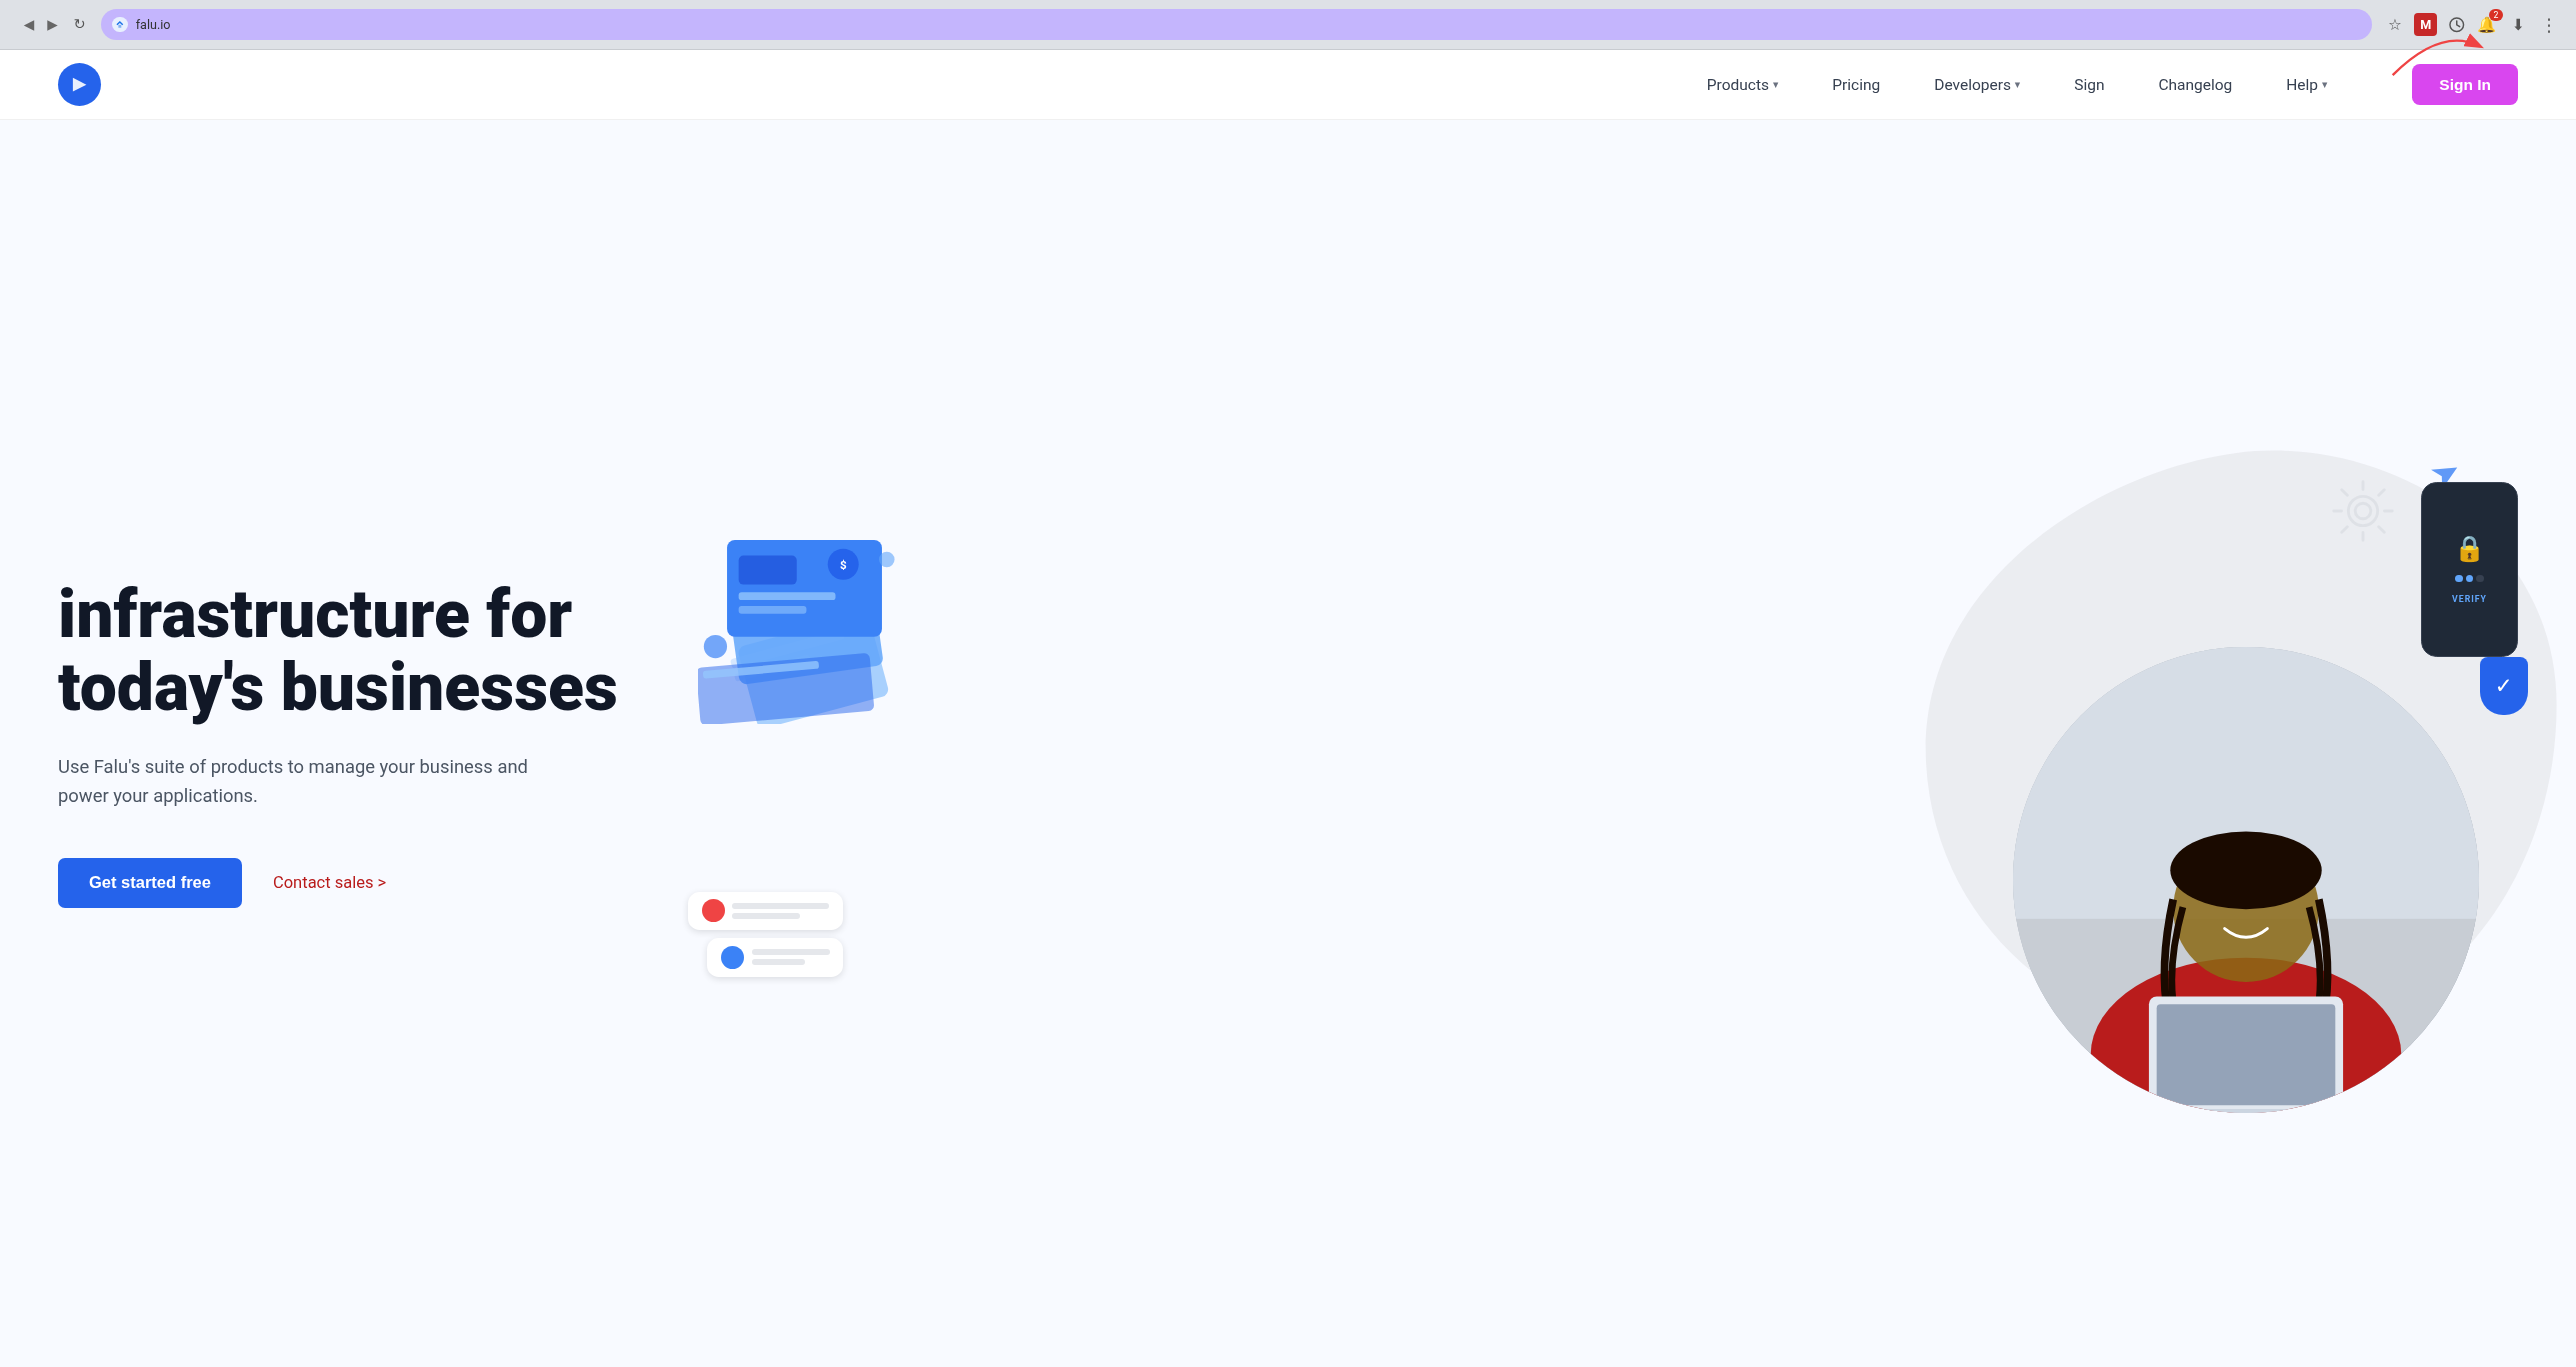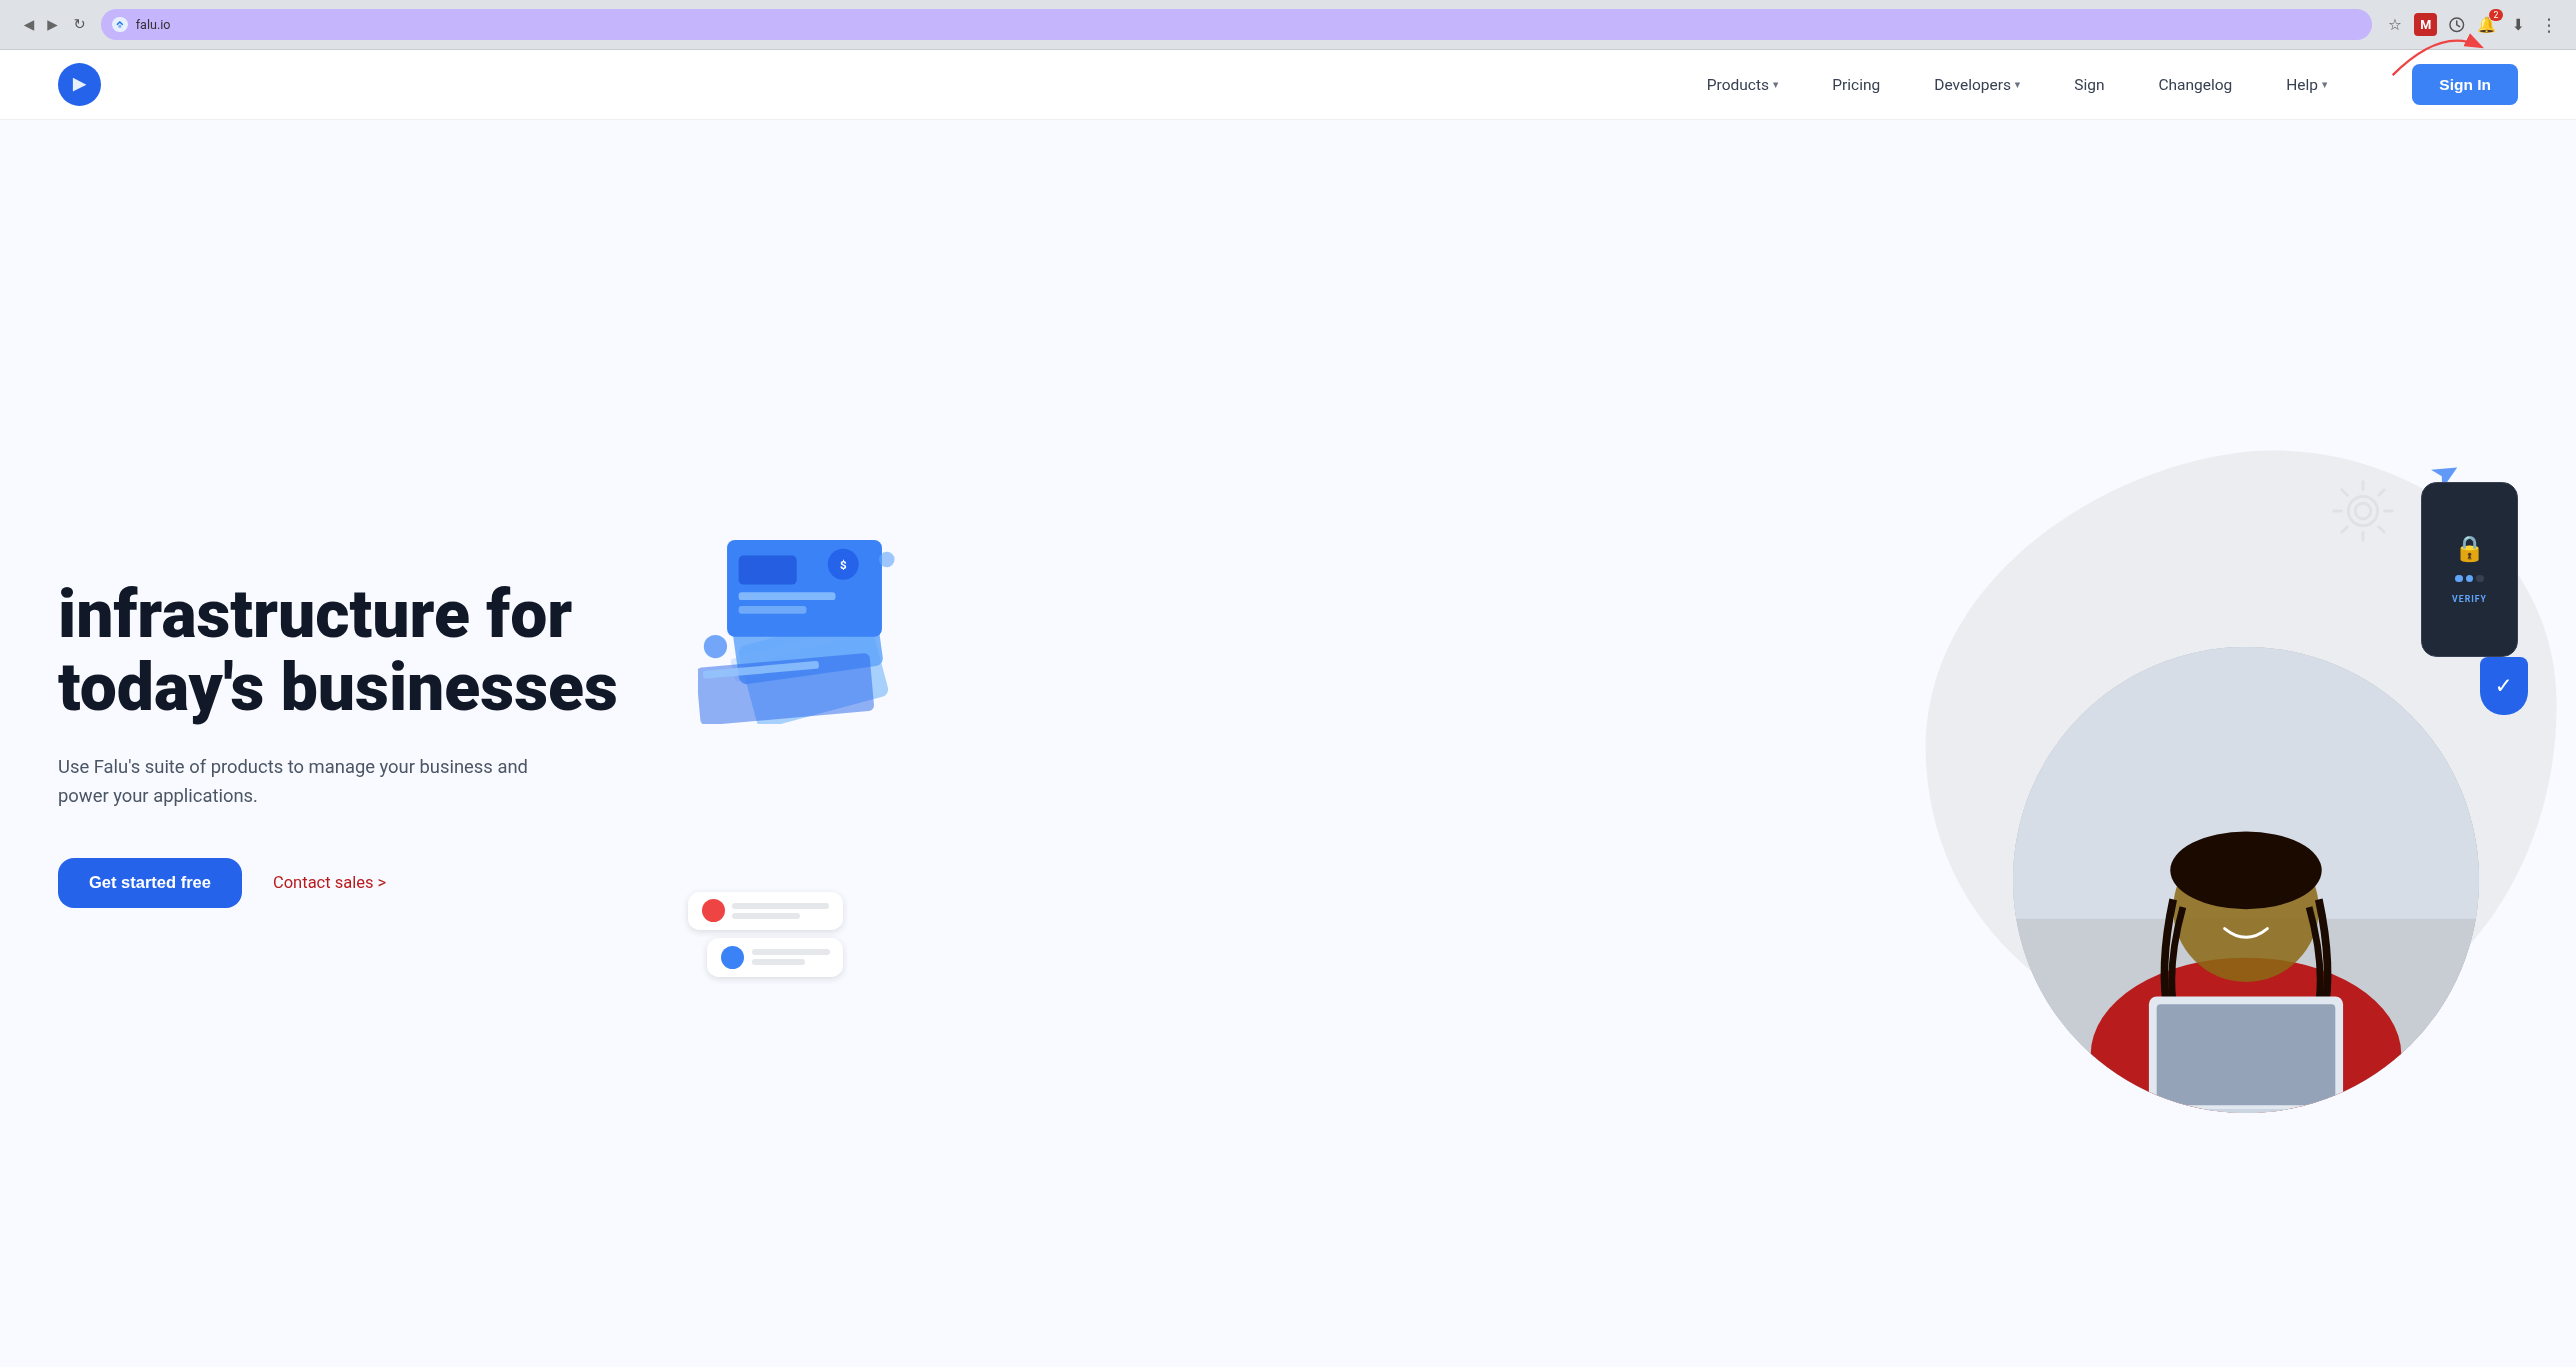--- a/index.html
+++ b/index.html
@@ -182,21 +182,21 @@
 
     .header-actions {
       display: flex;
       align-items: center;
       gap: 15.5px;
       margin-left: 58px;
       position: relative;
     }
 
     .signin-btn {
-      background: #3b82f6;
+      background: #d946ef;
       color: #fff;
       border: none;
       border-radius: 7.8px;
       padding: 11.6px 27px;
       font-size: 15.5px;
       font-weight: 600;
       cursor: pointer;
     }
 
     
@@ -235,21 +235,21 @@
     .hero-cta {
       display: flex;
       align-items: center;
       gap: 31px;
     }
 
     .get-started-btn {
       background: #2563eb;
       color: #fff;
       border: none;
-      border-radius: 16px;
+      border-radius: 7px;
       padding: 15.5px 31px;
       font-size: 16.5px;
       font-weight: 600;
       cursor: pointer;
     }
 
     .contact-link {
       font-size: 16.5px;
       color: #b91c1c;
       cursor: pointer;

